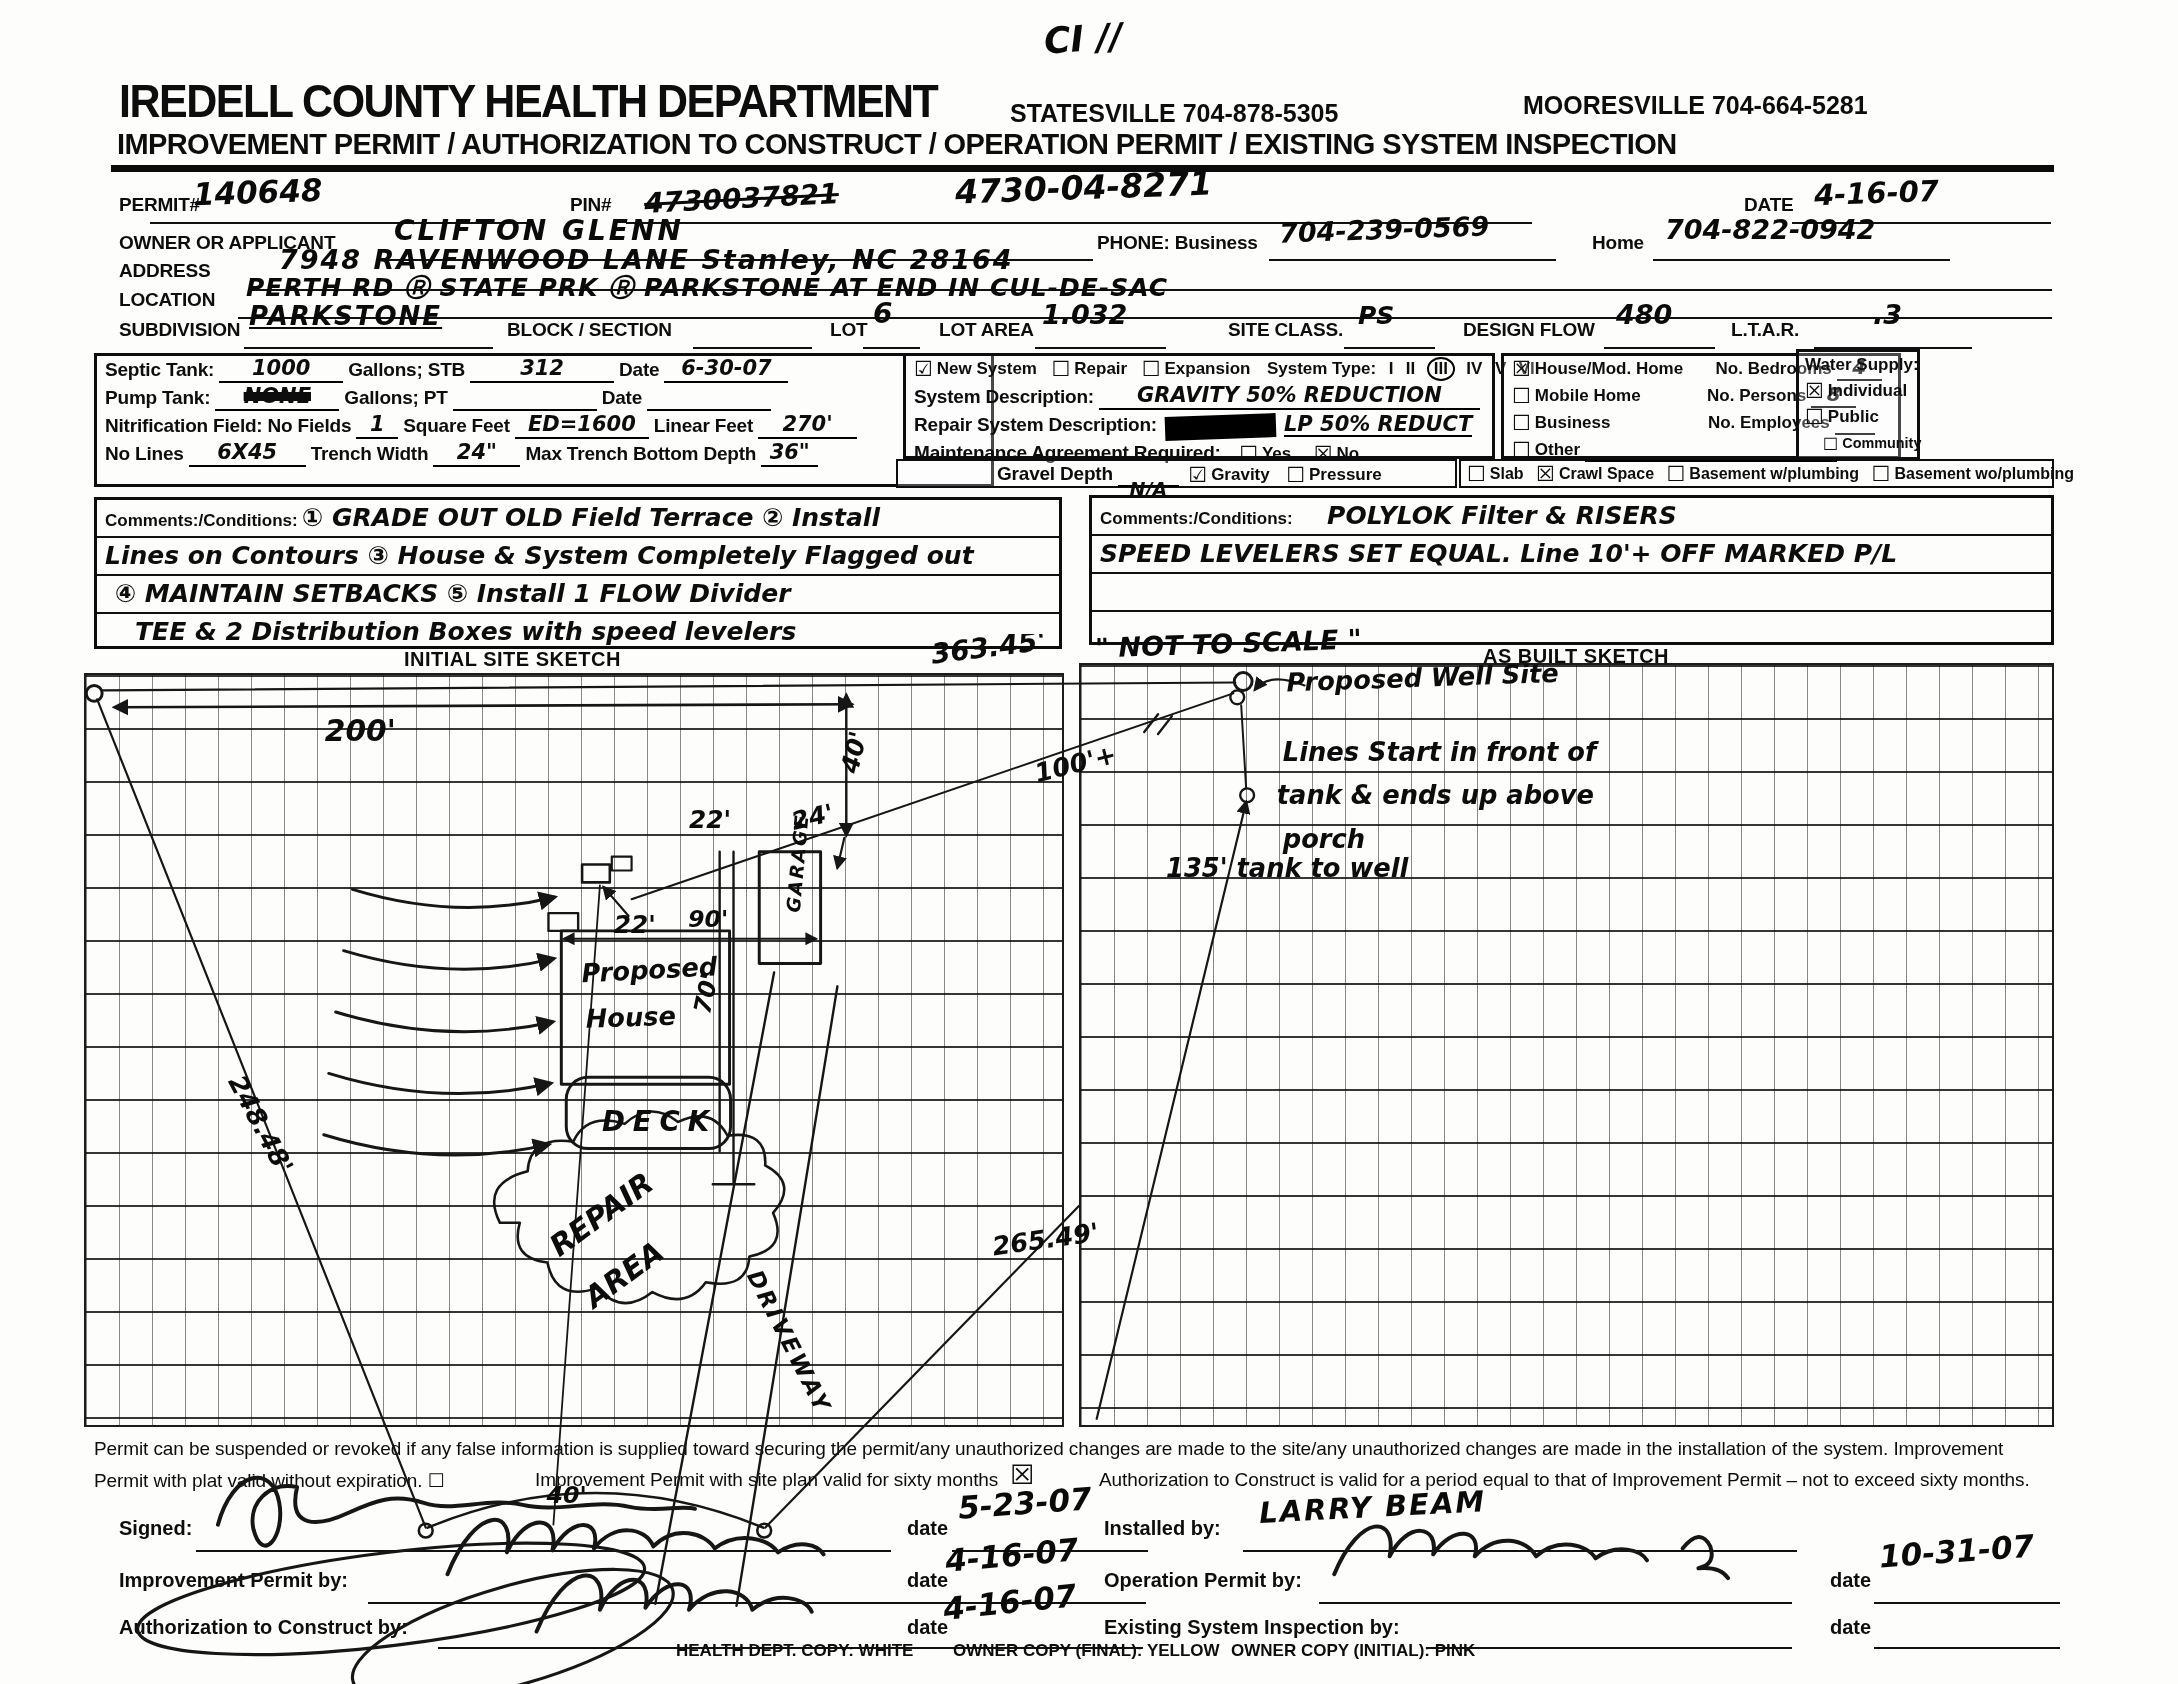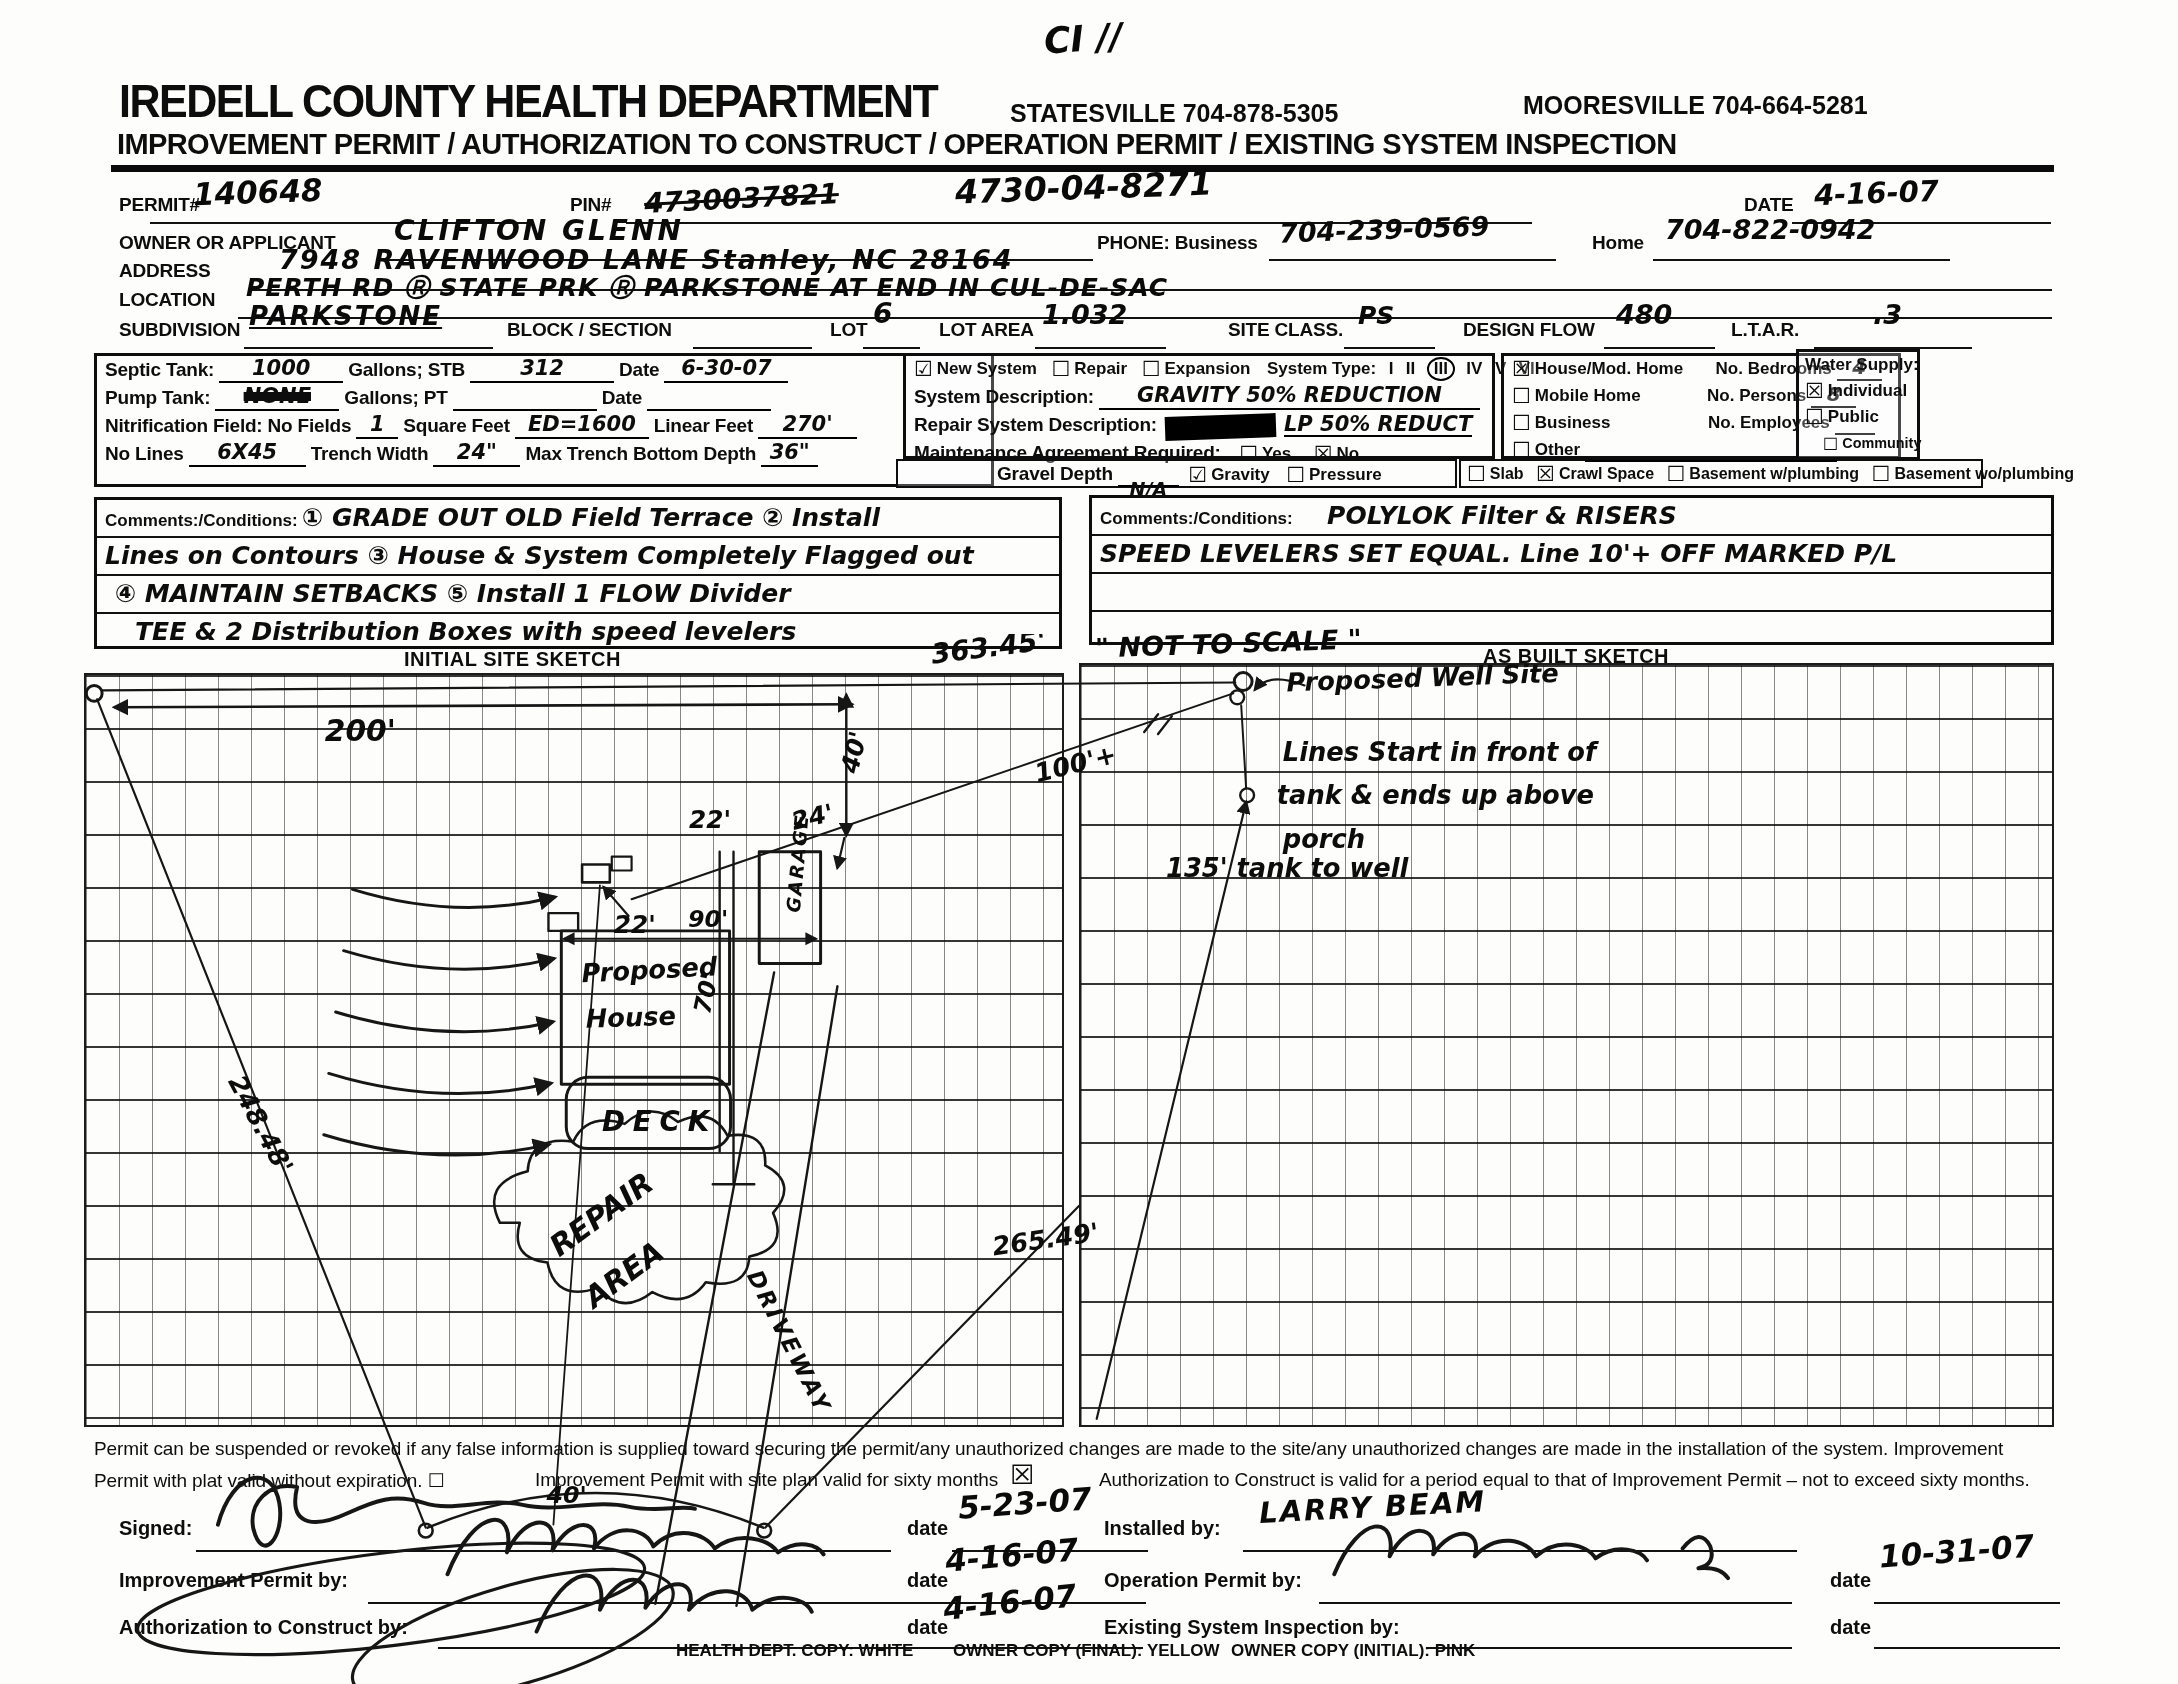--- a/index.html
+++ b/index.html
@@ -143,21 +143,21 @@
   </div>
 
   <div class="box" style="left:896px;top:459px;width:561px;height:29px;border-width:2.5px;">
     <div class="brow" style="padding-left:99px;line-height:23px;height:23px;">
       <span class="lbl">Gravel Depth</span><span class="iv" style="width:61px;height:21px;"><span class="ivhw" style="font-size:19px;line-height:19px;margin-top:16px;">N/A</span></span>
       <span class="cb">☑</span><span class="lbl-sm">Gravity</span>
       <span class="cb" style="margin-left:12px;">☐</span><span class="lbl-sm">Pressure</span>
     </div>
   </div>
 
-  <div class="box" style="left:1459px;top:459px;width:524px;height:29px;border-width:2.5px;">
+  <div class="box" style="left:1459px;top:459px;width:595px;height:29px;border-width:2.5px;">
     <div class="brow" style="line-height:23px;height:23px;padding-left:6px;">
       <span class="cb">☐</span><span class="lbl-sm" style="font-size:16px;">Slab</span>
       <span class="cb" style="margin-left:8px;">☒</span><span class="lbl-sm" style="font-size:16px;">Crawl Space</span>
       <span class="cb" style="margin-left:8px;">☐</span><span class="lbl-sm" style="font-size:16px;">Basement w/plumbing</span>
       <span class="cb" style="margin-left:8px;">☐</span><span class="lbl-sm" style="font-size:16px;">Basement wo/plumbing</span>
     </div>
   </div>
 
   <div class="box" style="left:1501px;top:353px;width:400px;height:106px;">
     <div class="brow" style="line-height:24px;height:25px;">

